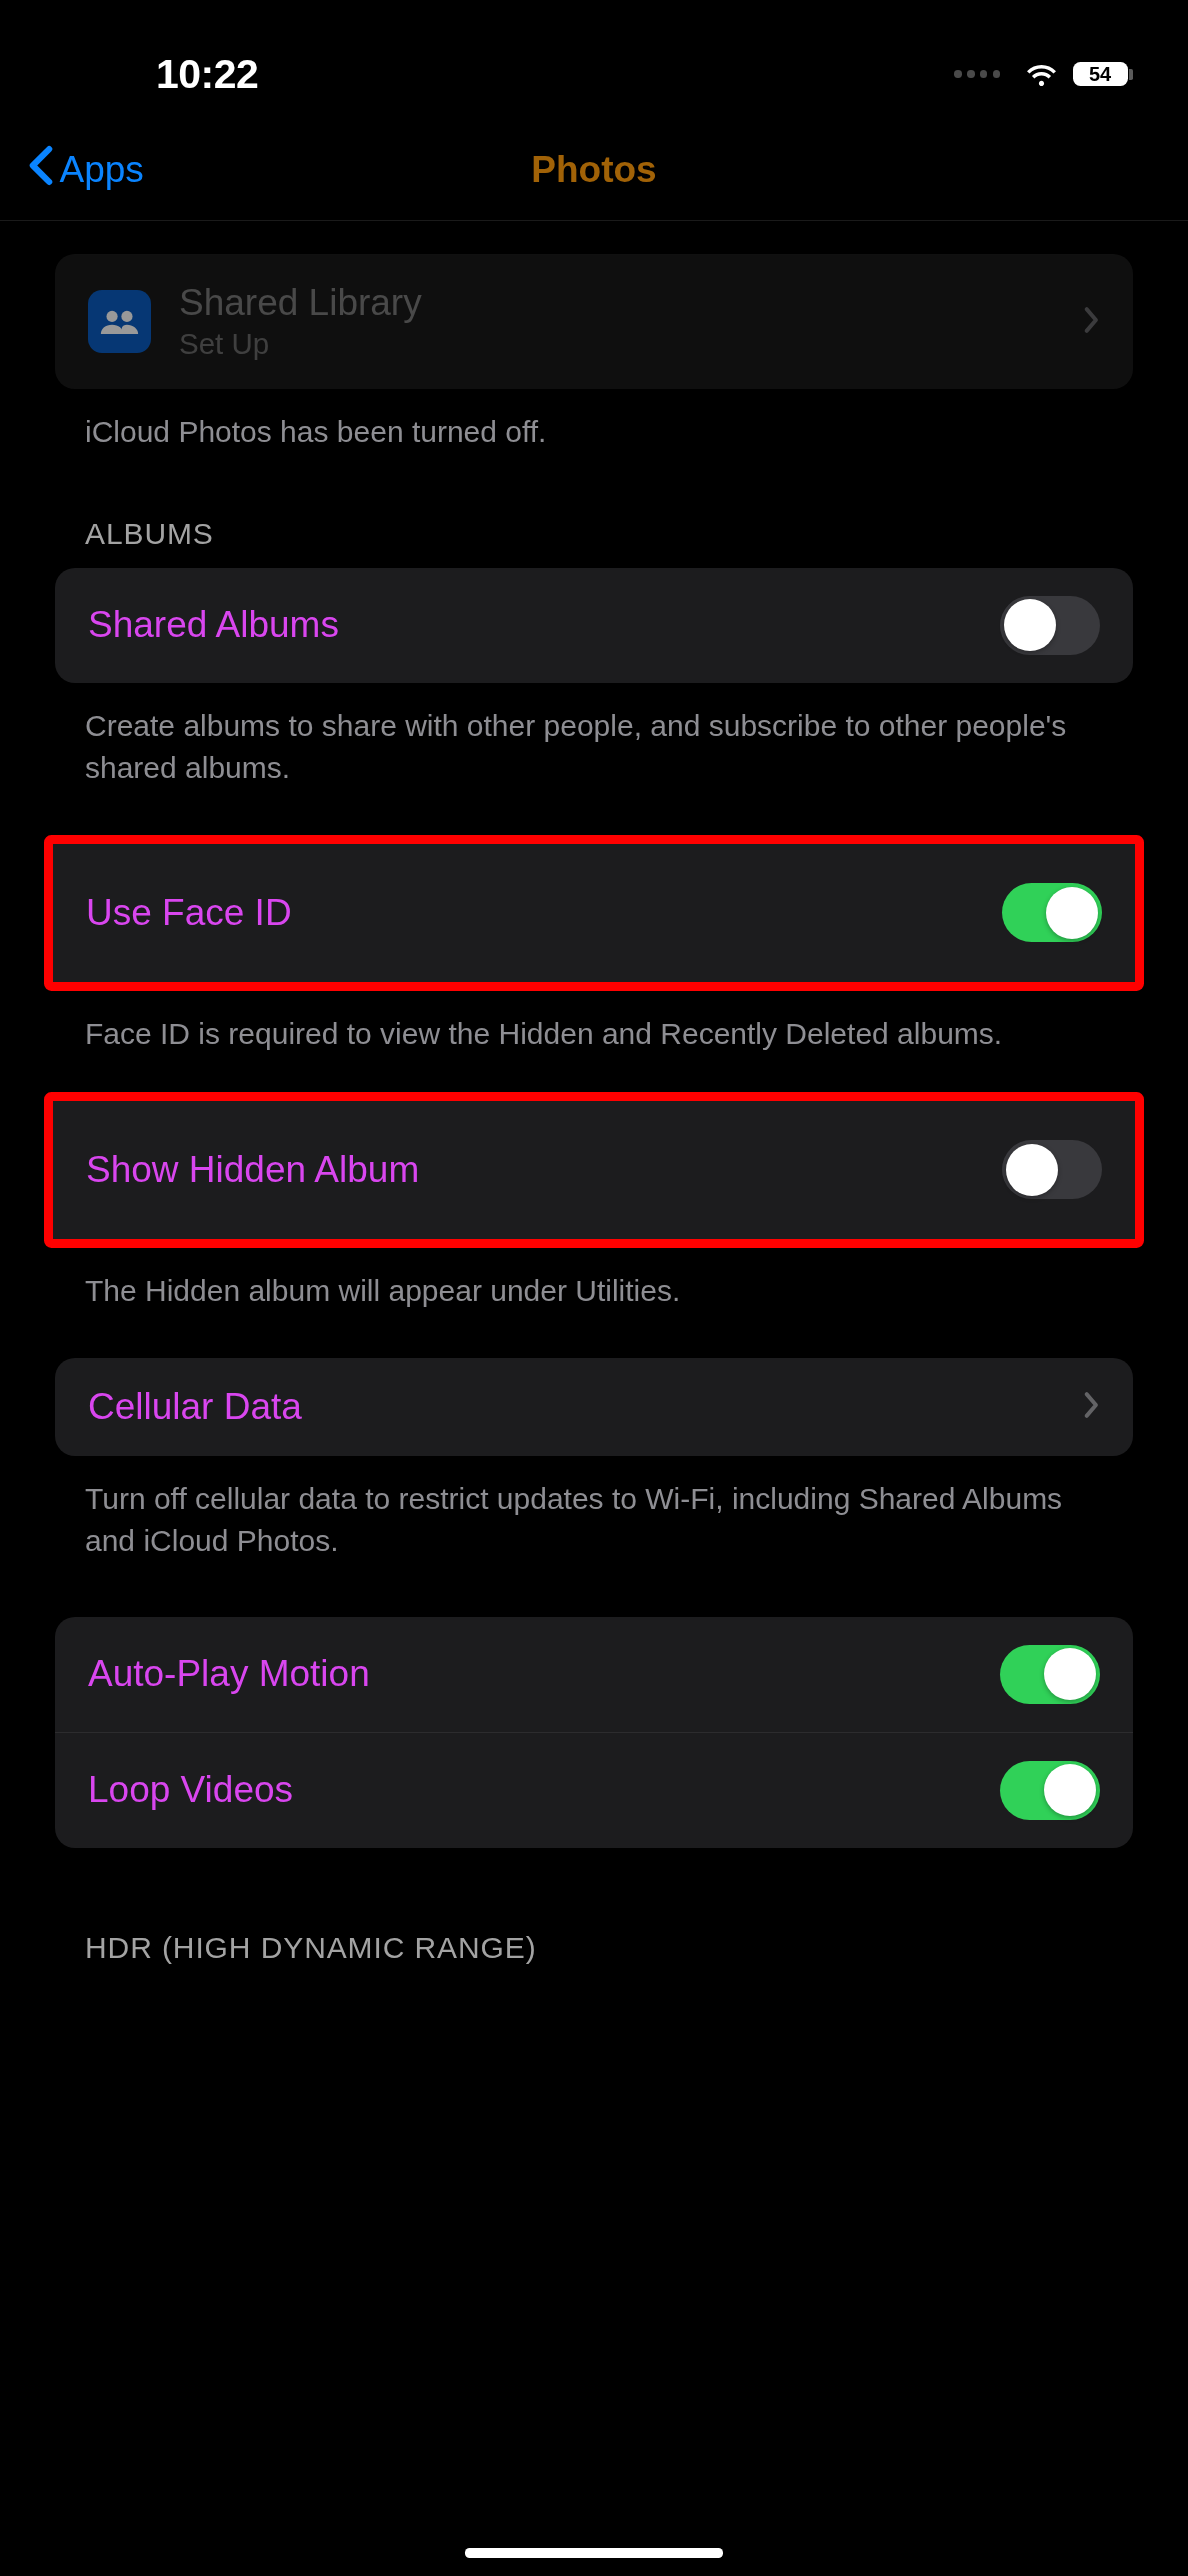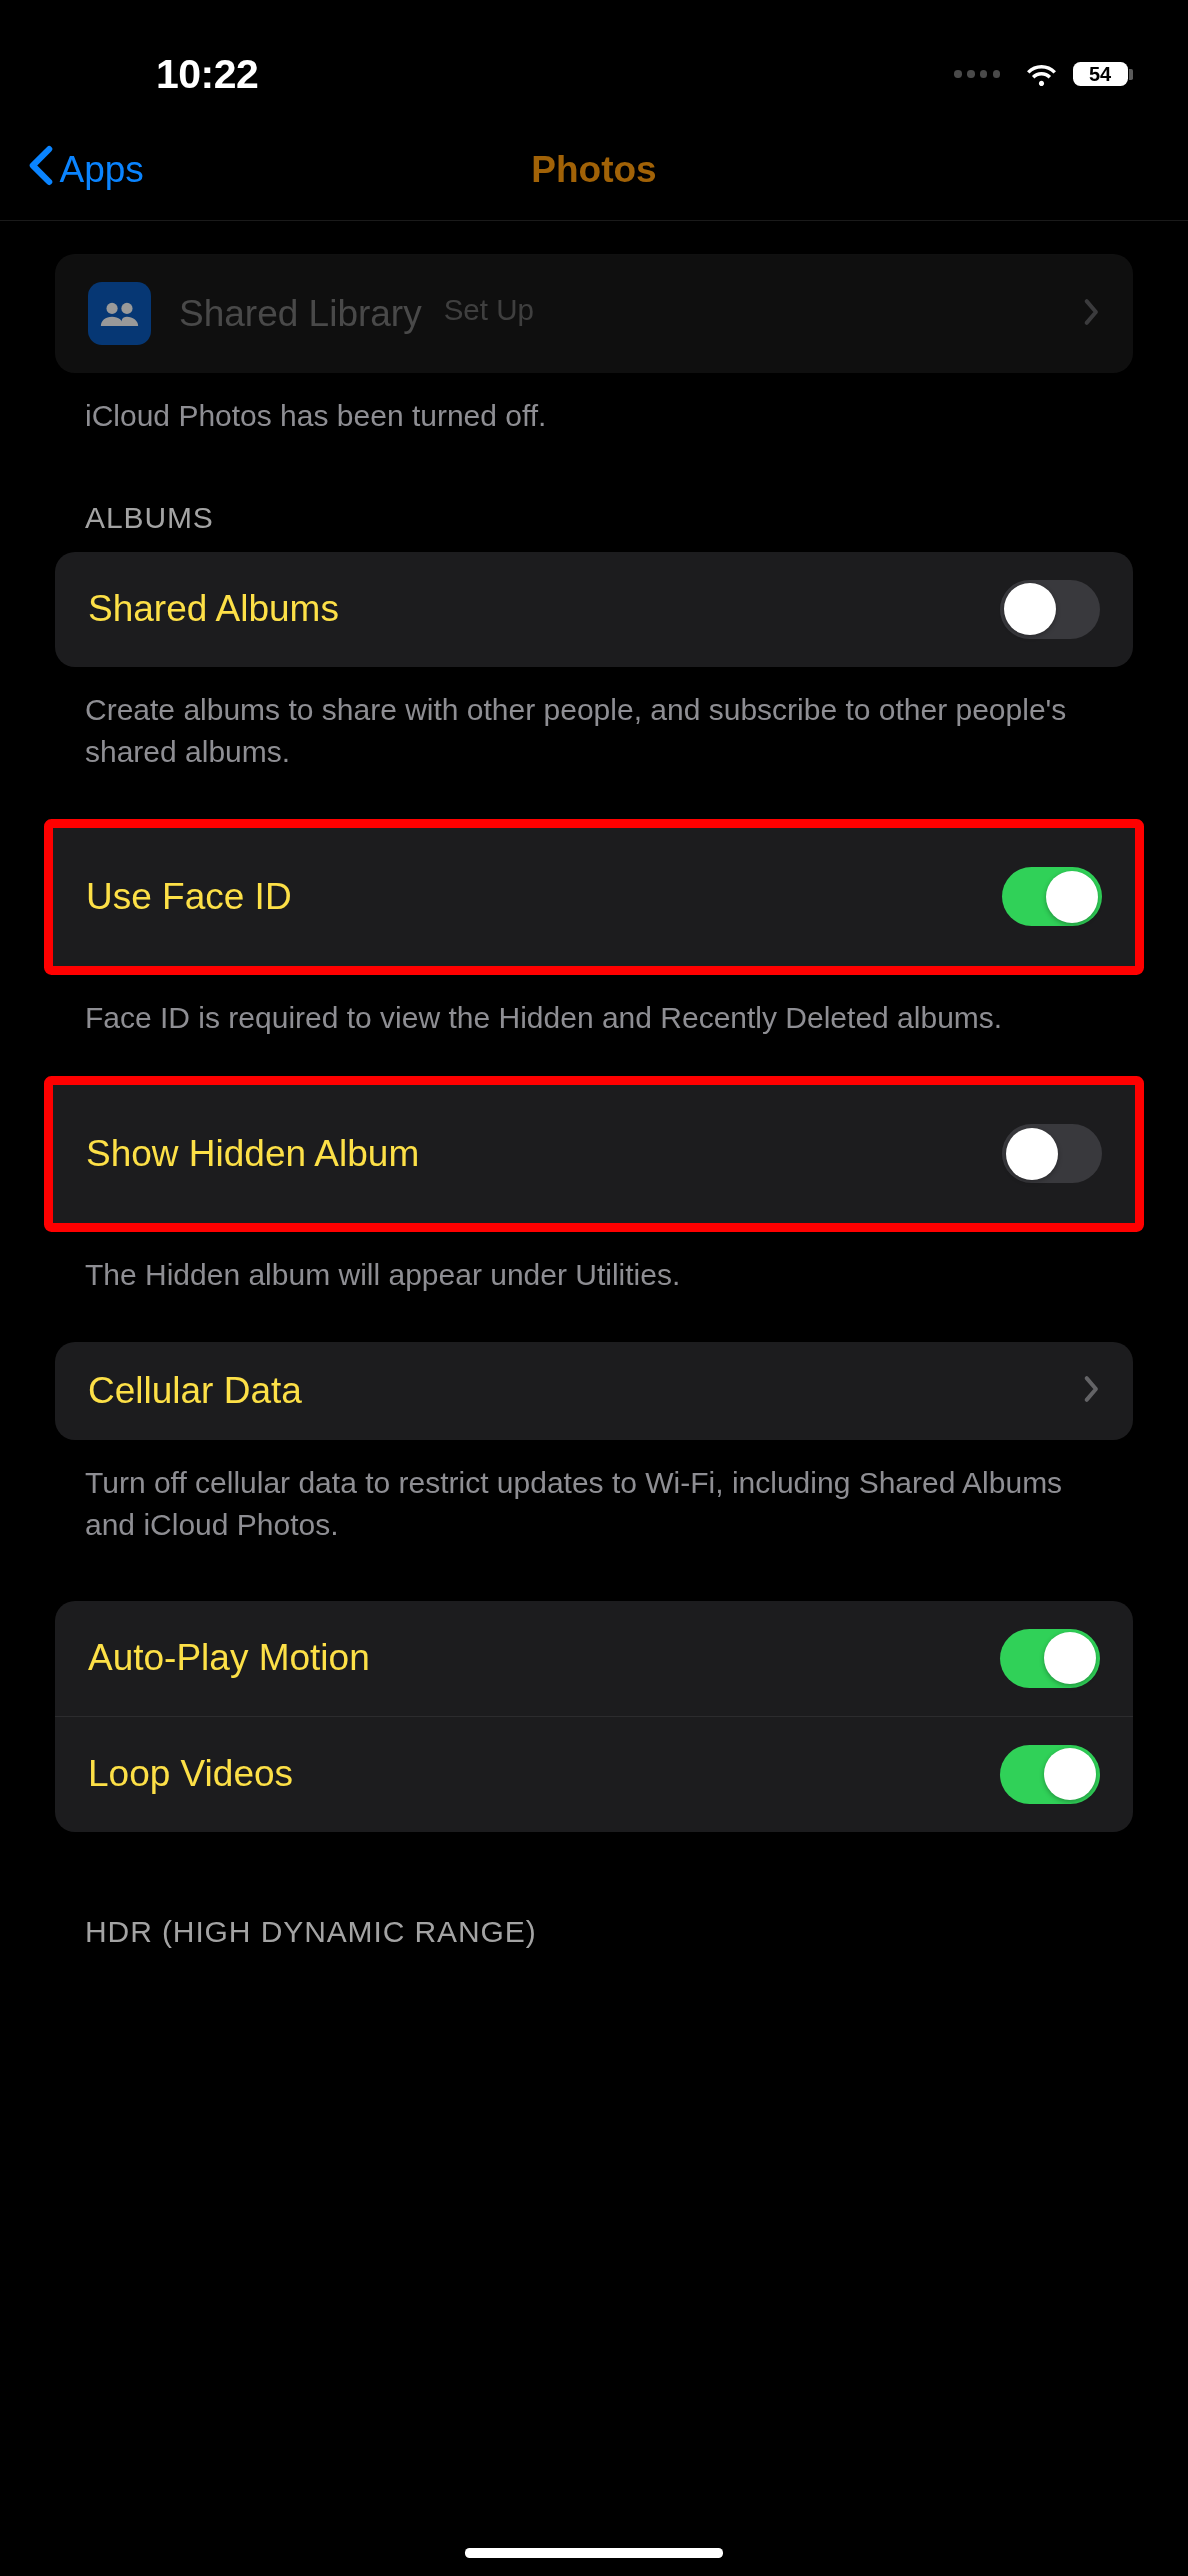--- a/index.html
+++ b/index.html
@@ -156,27 +156,27 @@
       justify-content: center;
       margin-right: 28px;
       flex-shrink: 0;
     }
     .cell-icon.blue {
       background: #0a5dc2;
     }
     .cell-texts {
       flex: 1;
       display: flex;
-      flex-direction: row;
-      gap: 22px;
+      flex-direction: column;
+      gap: 3px;
     }
     .cell-title {
       font-size: 37px;
       font-weight: 400;
-      color: #fde047;
+      color: #d946ef;
     }
     .cell-title.dimmed {
       color: #7a7a7a;
     }
     .cell-subtitle {
       font-size: 29.5px;
       color: #8e8e93;
     }
     .cell-subtitle.dimmed {
       color: #6a6a6a;

